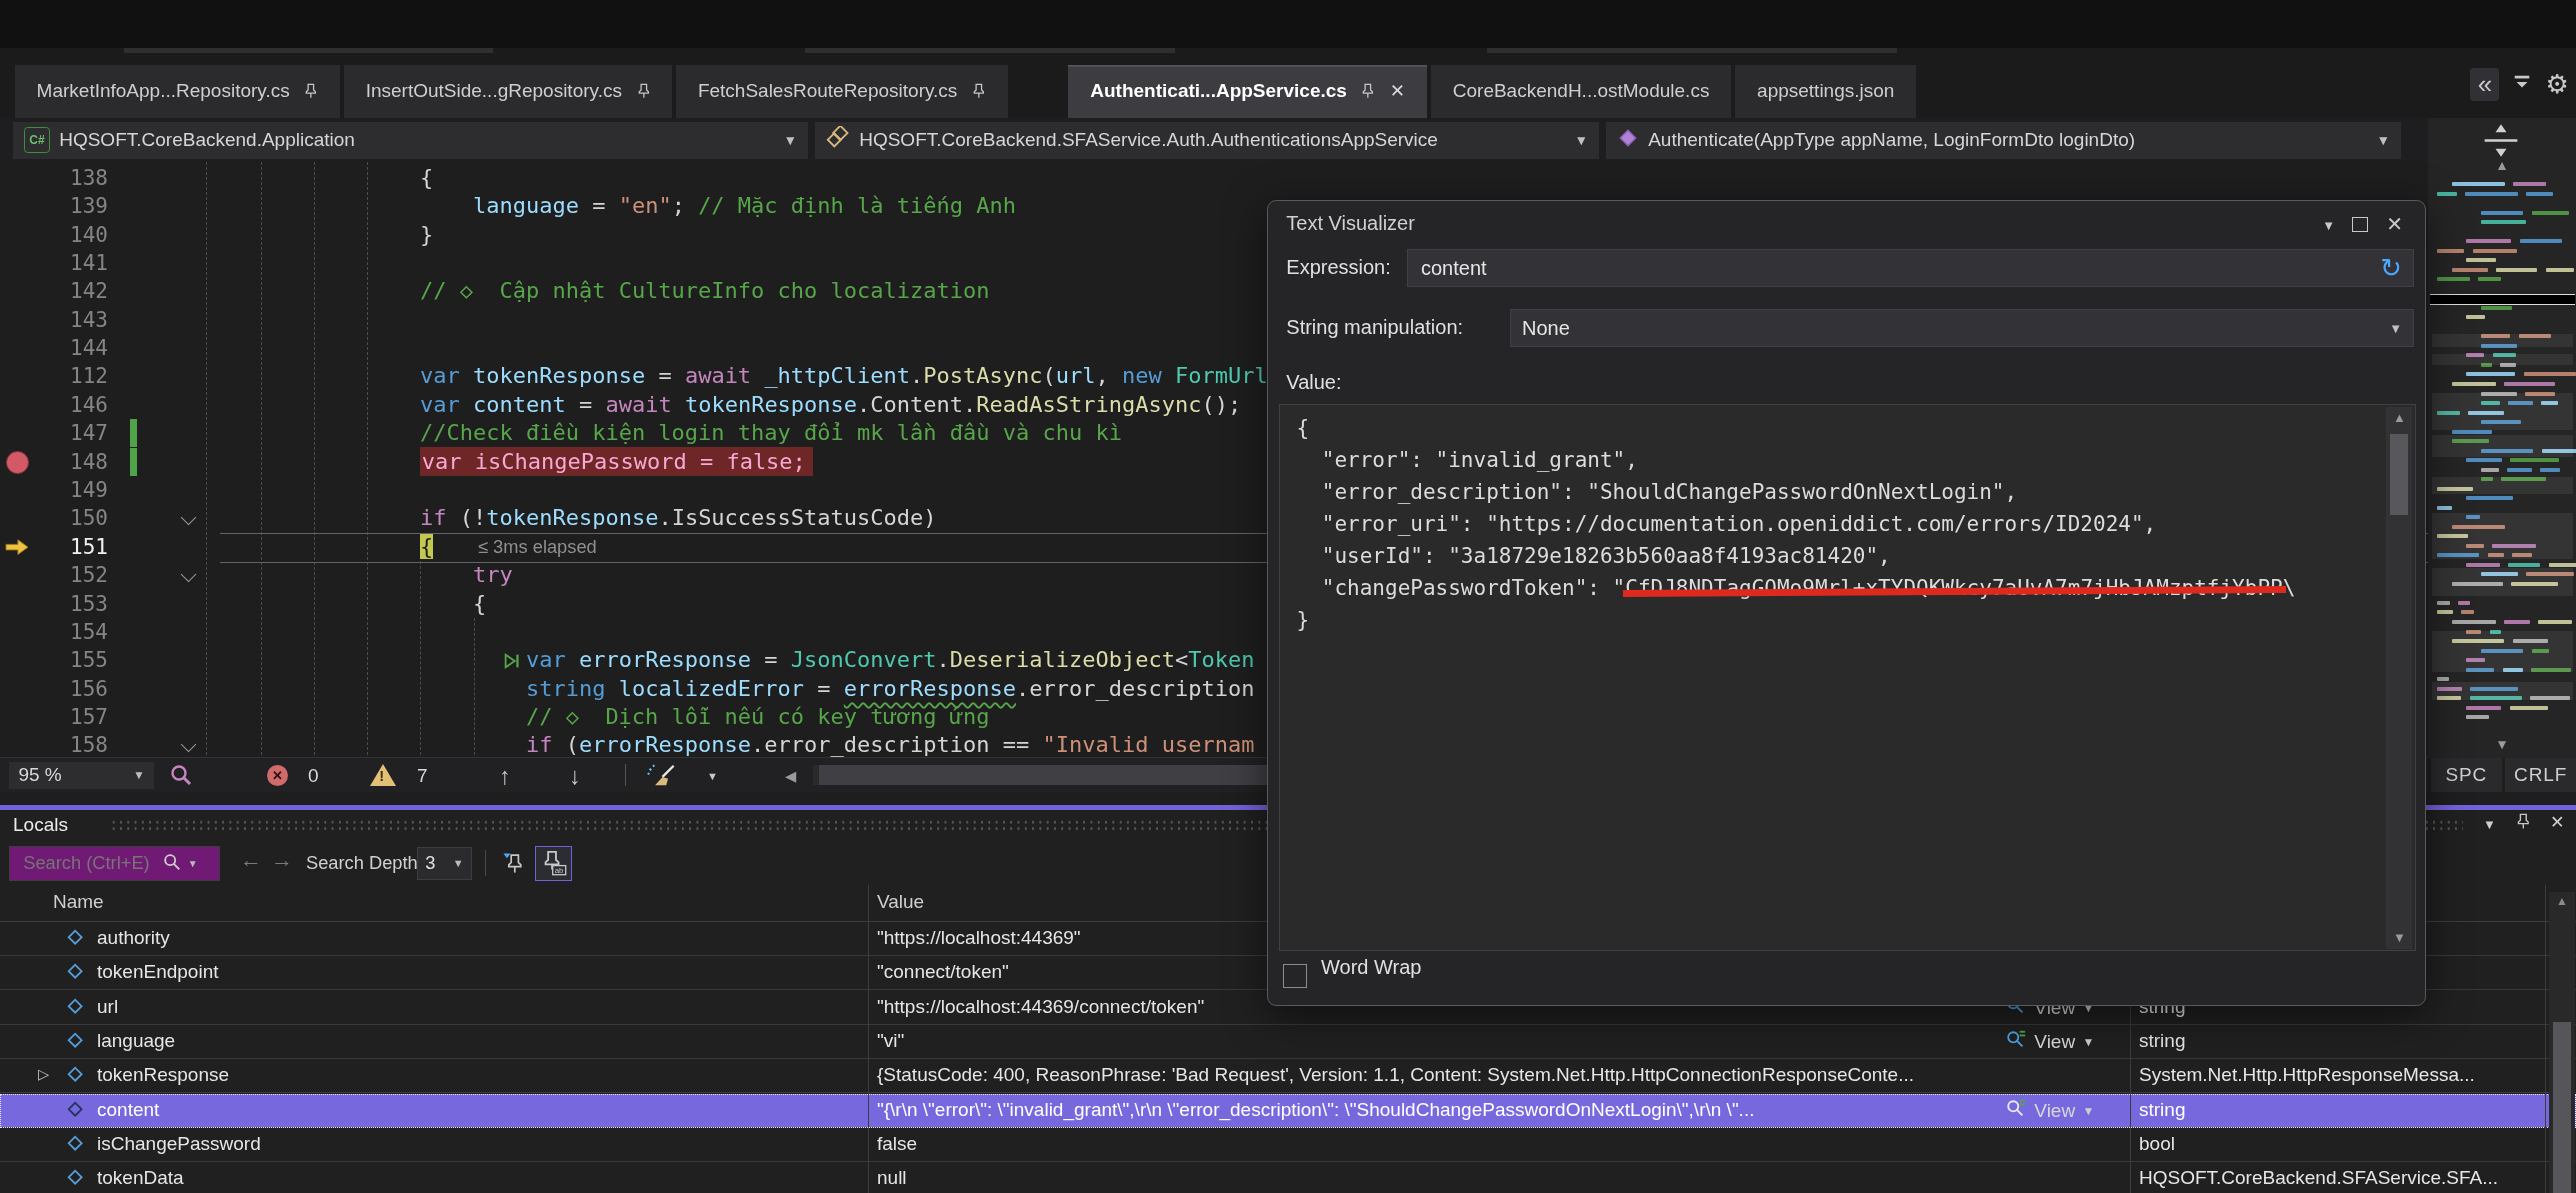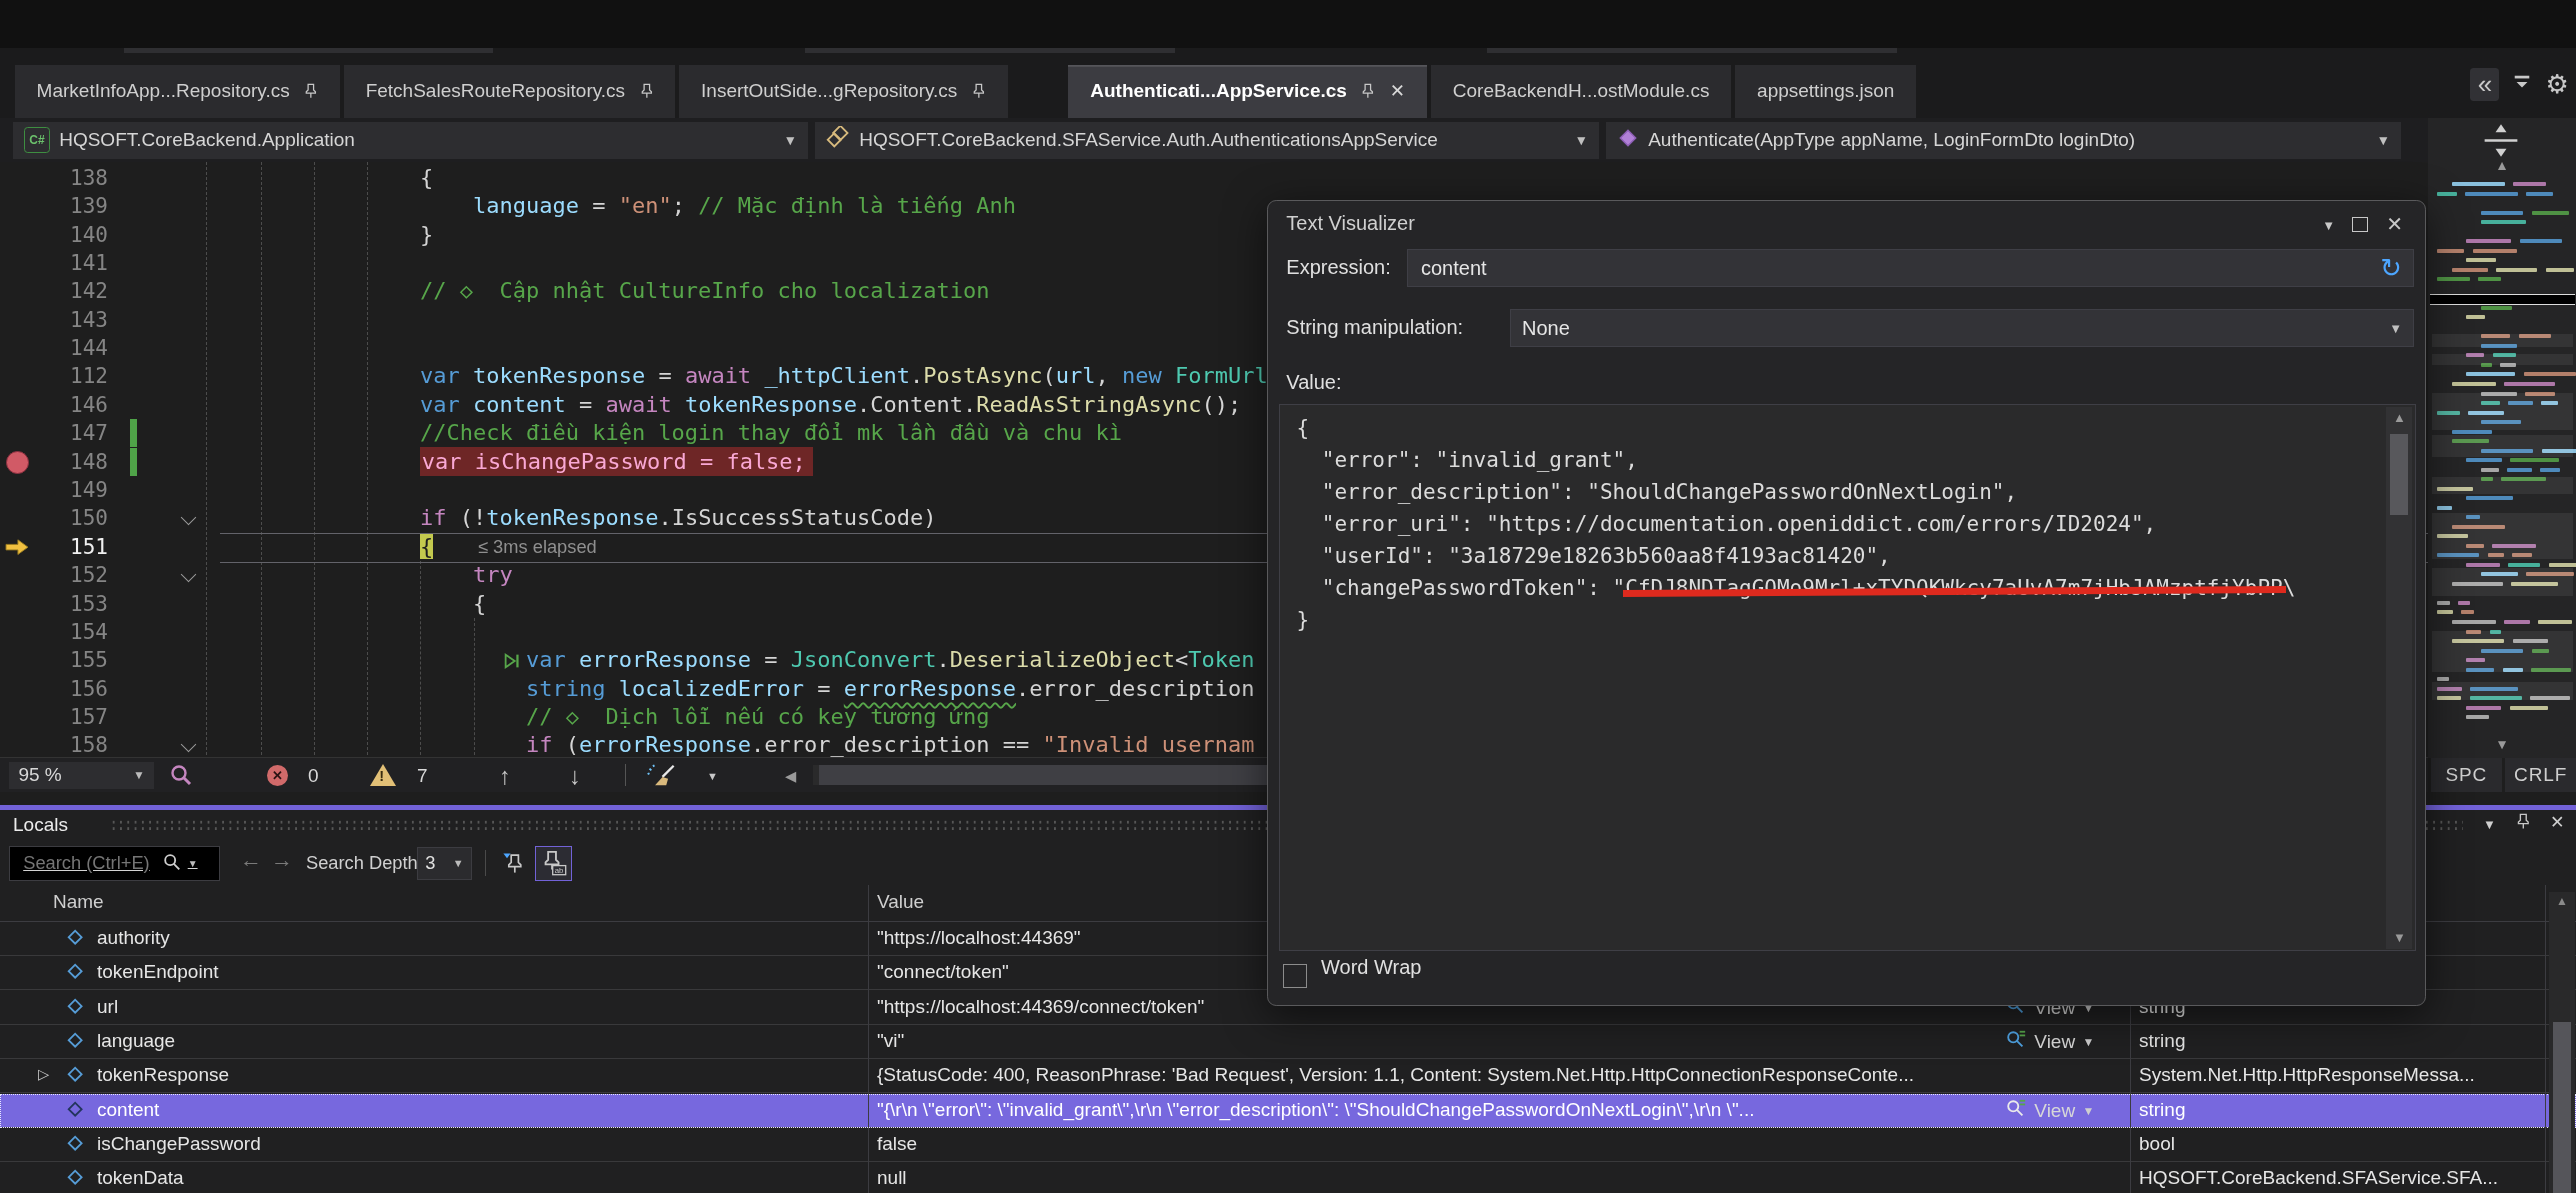--- a/index.html
+++ b/index.html
@@ -67,21 +67,21 @@
   #mmview{position:absolute;left:1.8px;width:145px;height:9.2px;background:#000;border-top:1.8px solid #dedede;border-bottom:1.8px solid #dedede;}
   
   #splitter{position:absolute;left:0;top:757px;width:2576px;height:4.6px;background:#7262d8;}
   
   #locals{position:absolute;left:0;top:762px;width:2576px;height:432px;background:#202021;}
   #ltitle{position:absolute;left:13px;top:3.7px;font-size:19px;color:#ececec;}
   #ldots{position:absolute;left:110px;top:9.2px;width:2353px;height:13px;
      background-image:radial-gradient(circle,#565656 1.2px,transparent 1.3px);background-size:7.3px 6.4px;}
   .lwicon{position:absolute;top:1.8px;color:#cfcfcf;font-size:17.4px;}
   #ltoolbar{position:absolute;left:0;top:31px;width:2576px;height:44px;}
-  #lsearch{position:absolute;left:9.2px;top:4.6px;width:211px;height:35px;background:#000000;border:0.9px solid #3c3c41;box-sizing:border-box;display:flex;align-items:center;padding:0 7.3px 0 11px;text-decoration:underline;}
+  #lsearch{position:absolute;left:9.2px;top:4.6px;width:211px;height:35px;background:#701a75;border:0.9px solid #3c3c41;box-sizing:border-box;display:flex;align-items:center;padding:0 7.3px 0 11px;}
   #lsearch input{background:transparent;border:none;outline:none;color:#9a9a9a;font-size:18.3px;width:137px;font-family:"Liberation Sans",sans-serif;}
   .navarr{position:absolute;top:6.4px;font-size:22px;color:#7a7a7a;}
   #depthlbl{position:absolute;left:306px;top:11px;font-size:18.3px;color:#d0d0d0;}
   #depthdd{position:absolute;left:417px;top:5.5px;width:55px;height:33px;background:#2b2b2e;border:0.9px solid #3c3c41;box-sizing:border-box;display:flex;align-items:center;padding:0 7.3px;font-size:18.3px;color:#e0e0e0;}
   #depthdd .caret{margin-left:auto;font-size:11px;color:#bbb;}
   #tsep{position:absolute;left:485px;top:9.2px;width:0.9px;height:26px;background:#4a4a4a;}
   .toolbtn{position:absolute;top:4.6px;width:37px;height:35px;display:flex;align-items:center;justify-content:center;box-sizing:border-box;}
   .toolbtn.activebtn{border:1.8px solid #7262d8;background:#2c2c33;}
   #lheader{position:absolute;left:0;top:75px;width:2576px;height:37px;border-bottom:0.9px solid #3c3c41;box-sizing:border-box;font-size:19px;color:#cfcfcf;}
   #lrows{position:absolute;left:0;top:112px;width:2576px;height:320px;}
@@ -136,30 +136,30 @@
       <div class="tab">
         <span class="tlabel">MarketInfoApp...Repository.cs</span>
         <span class="pin">
           <svg width="13.7" height="15.6" viewBox="0 0 15 17">
             <path d="M4.5 1.5h6v6l2 2v1.5h-10V9.5l2-2z" fill="none" stroke="#c8c8c8" stroke-width="1.4"></path>
             <line x1="7.5" y1="11" x2="7.5" y2="16" stroke="#c8c8c8" stroke-width="1.4"></line>
           </svg>
         </span>
       </div>
       <div class="tab">
-        <span class="tlabel">FetchSalesRouteRepository.cs</span>
+        <span class="tlabel">InsertOutSide...gRepository.cs</span>
         <span class="pin">
           <svg width="13.7" height="15.6" viewBox="0 0 15 17">
             <path d="M4.5 1.5h6v6l2 2v1.5h-10V9.5l2-2z" fill="none" stroke="#c8c8c8" stroke-width="1.4"></path>
             <line x1="7.5" y1="11" x2="7.5" y2="16" stroke="#c8c8c8" stroke-width="1.4"></line>
           </svg>
         </span>
       </div>
       <div class="tab">
-        <span class="tlabel">InsertOutSide...gRepository.cs</span>
+        <span class="tlabel">FetchSalesRouteRepository.cs</span>
         <span class="pin">
           <svg width="13.7" height="15.6" viewBox="0 0 15 17">
             <path d="M4.5 1.5h6v6l2 2v1.5h-10V9.5l2-2z" fill="none" stroke="#c8c8c8" stroke-width="1.4"></path>
             <line x1="7.5" y1="11" x2="7.5" y2="16" stroke="#c8c8c8" stroke-width="1.4"></line>
           </svg>
         </span>
       </div>
       <div class="tab active gap">
         <span class="tlabel">Authenticati...AppService.cs</span>
         <span class="pin">

